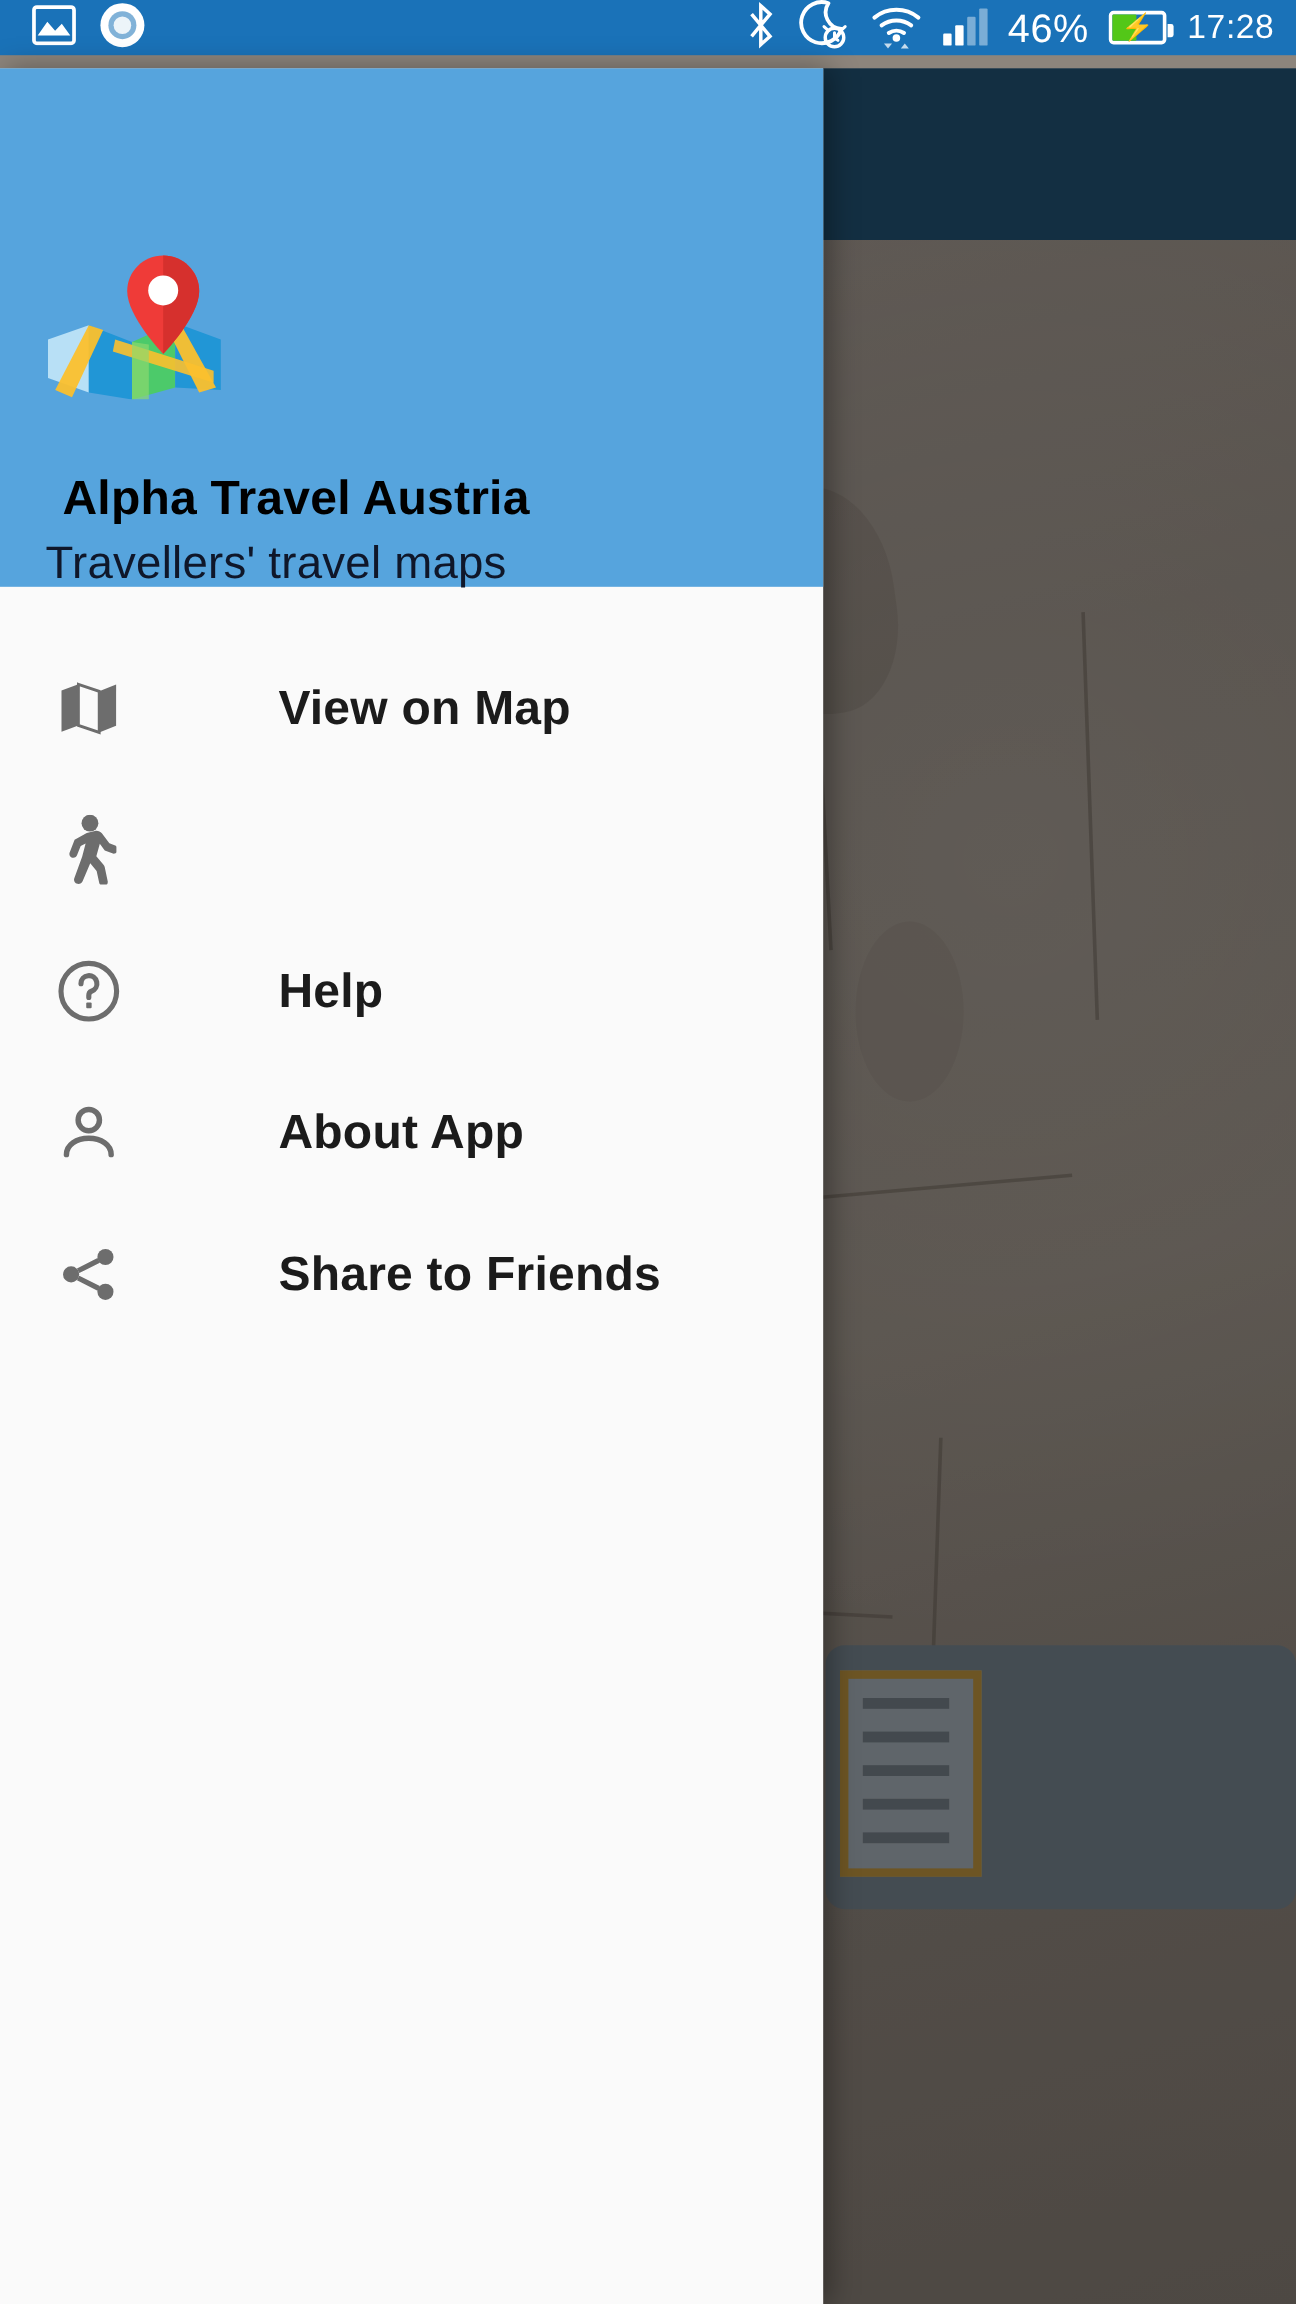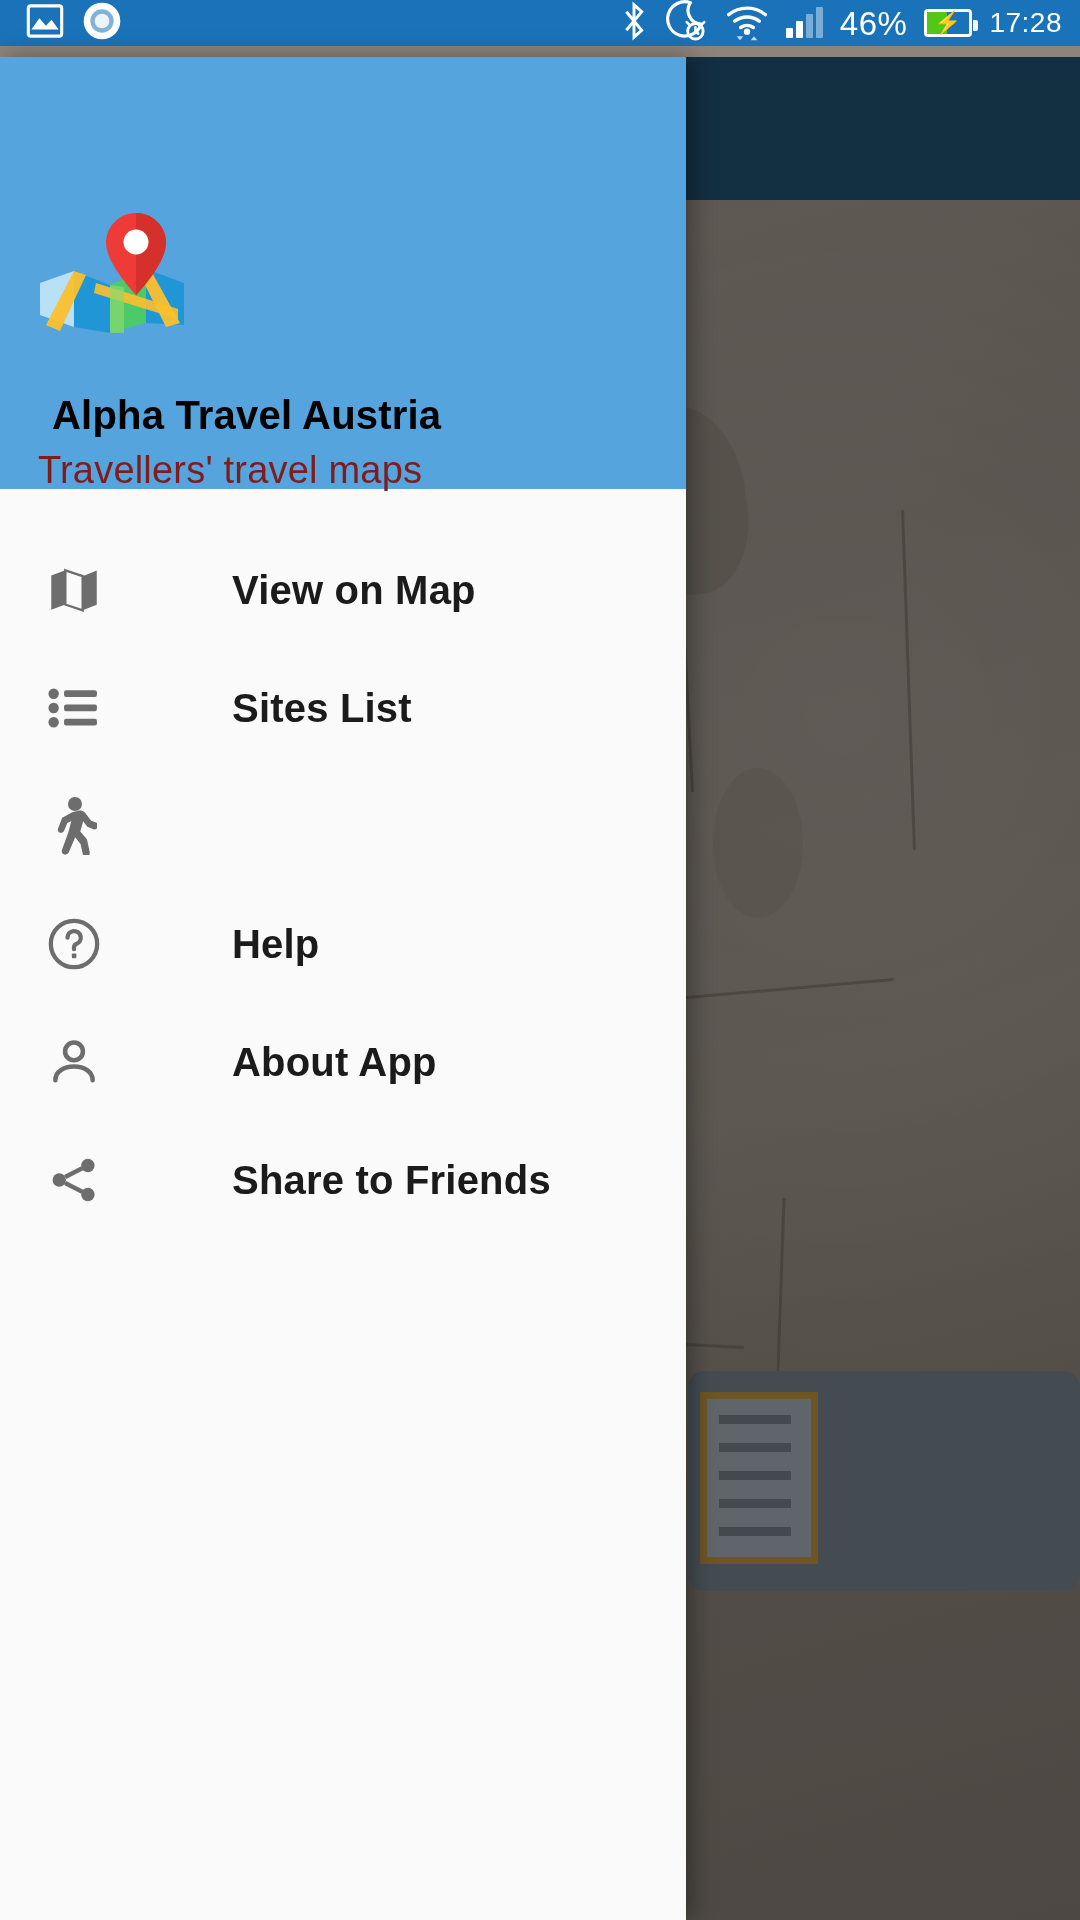--- a/index.html
+++ b/index.html
@@ -106,21 +106,21 @@
   #drawer-header {
     width:100%; height:432px; background:#56a4dd; position:relative;
   }
   #app-logo { position:absolute; left:38px; top:148px; width:150px; height:128px; }
   #drawer-title {
     position:absolute; left:38px; top:336px;
     font-size:40px; font-weight:bold; color:#000000; letter-spacing:.2px;margin-left:14px;
   }
   #drawer-subtitle {
     position:absolute; left:38px; top:392px;
-    font-size:38px; font-weight:400; color:#7f1d1d; letter-spacing:.2px;
+    font-size:38px; font-weight:400; color:#0f172a; letter-spacing:.2px;
   }
 
   #menu { padding-top:42px; }
   .menu-item {
     display:flex; align-items:center; height:118px; padding-left:46px; cursor:pointer;
   }
   .menu-icon {
     width:56px; height:56px; display:flex; align-items:center; justify-content:center;
     flex:0 0 56px;
   }
@@ -248,33 +248,20 @@
         <span class="menu-icon">
           <svg width="52" height="48" viewBox="0 0 24 22">
             <path d="M1.5 4.3 8 1.9v15.8l-6.5 2.4z" fill="#6d6d6d"></path>
             <path d="M8 1.9 16 4.6v15.8L8 17.7z" fill="#fafafa" stroke="#6d6d6d" stroke-width="1.1"></path>
             <path d="M16 4.6 22.5 2v15.8l-6.5 2.6z" fill="#6d6d6d"></path>
           </svg>
         </span>
         <span class="menu-label">View on Map</span>
       </div>
 
-      <div class="menu-item">
-        <span class="menu-icon">
-          <svg width="52" height="44" viewBox="0 0 24 20">
-            <circle cx="2.6" cy="3.4" r="2.4" fill="#6d6d6d"></circle>
-            <circle cx="2.6" cy="10" r="2.4" fill="#6d6d6d"></circle>
-            <circle cx="2.6" cy="16.6" r="2.4" fill="#6d6d6d"></circle>
-            <rect x="7.4" y="1.8" width="15.2" height="3.1" rx="1" fill="#6d6d6d"></rect>
-            <rect x="7.4" y="8.4" width="15.2" height="3.1" rx="1" fill="#6d6d6d"></rect>
-            <rect x="7.4" y="15" width="15.2" height="3.1" rx="1" fill="#6d6d6d"></rect>
-          </svg>
-        </span>
-        <span class="menu-label">Sites List</span>
-      </div>
 
       <div class="menu-item">
         <span class="menu-icon">
           <svg width="46" height="58" viewBox="0 0 18 24" fill="#6d6d6d">
             <circle cx="9.4" cy="2.9" r="2.9"></circle>
             <path d="M8.3 6.3 4.1 8.6 2.4 13c-.3.8.1 1.6.9 1.8.7.2 1.5-.2 1.7-1l1.2-3 1.7-.9-1.2 4.6L4 21.9c-.3.8.1 1.7 1 1.9.8.2 1.6-.2 1.9-1l2.6-6.1 2.2 2.7.9 4.1c.2.8 1 1.3 1.8 1.1.8-.2 1.3-1 1.1-1.8l-1-4.7c-.1-.4-.2-.7-.5-1l-2.4-2.8 1.2-4.3 1.7 2.3 2.6 1c.7.3 1.6-.1 1.8-.8.3-.8-.1-1.6-.8-1.9l-2-.8-2.6-3.4c-.6-.7-1.5-1-2.4-.8z"></path>
           </svg>
         </span>
       </div>
 

